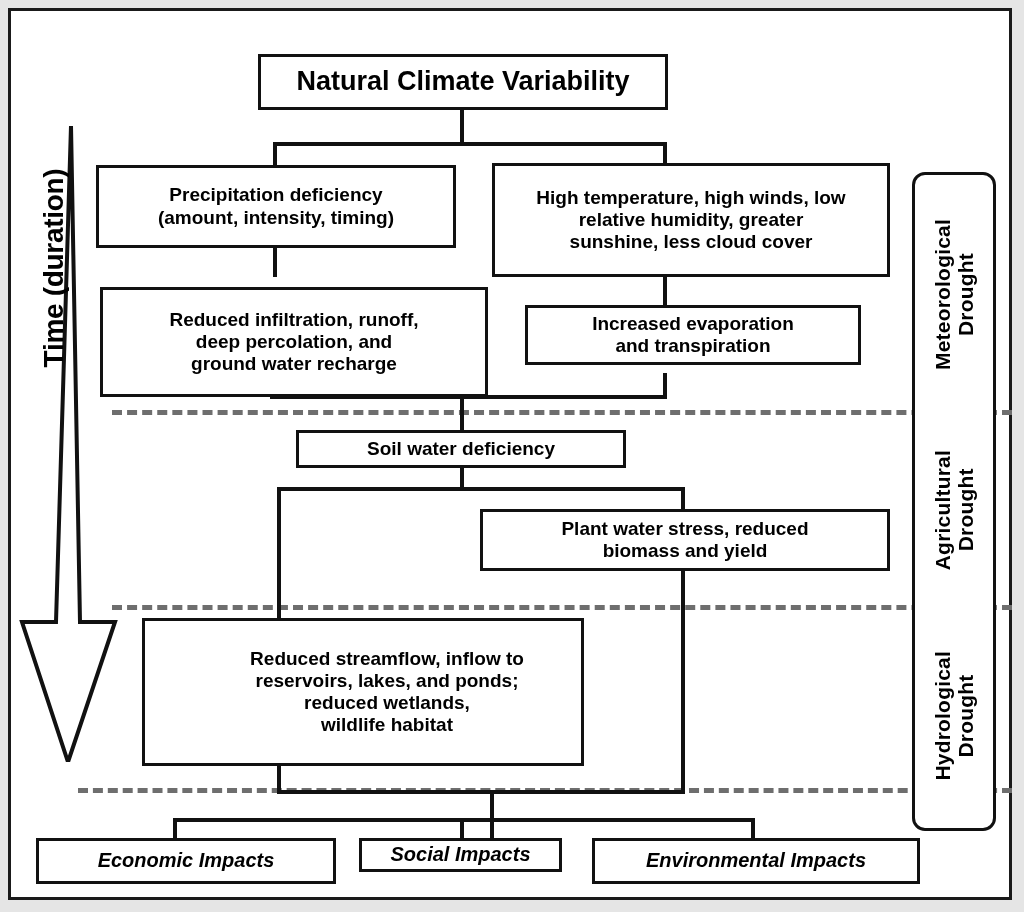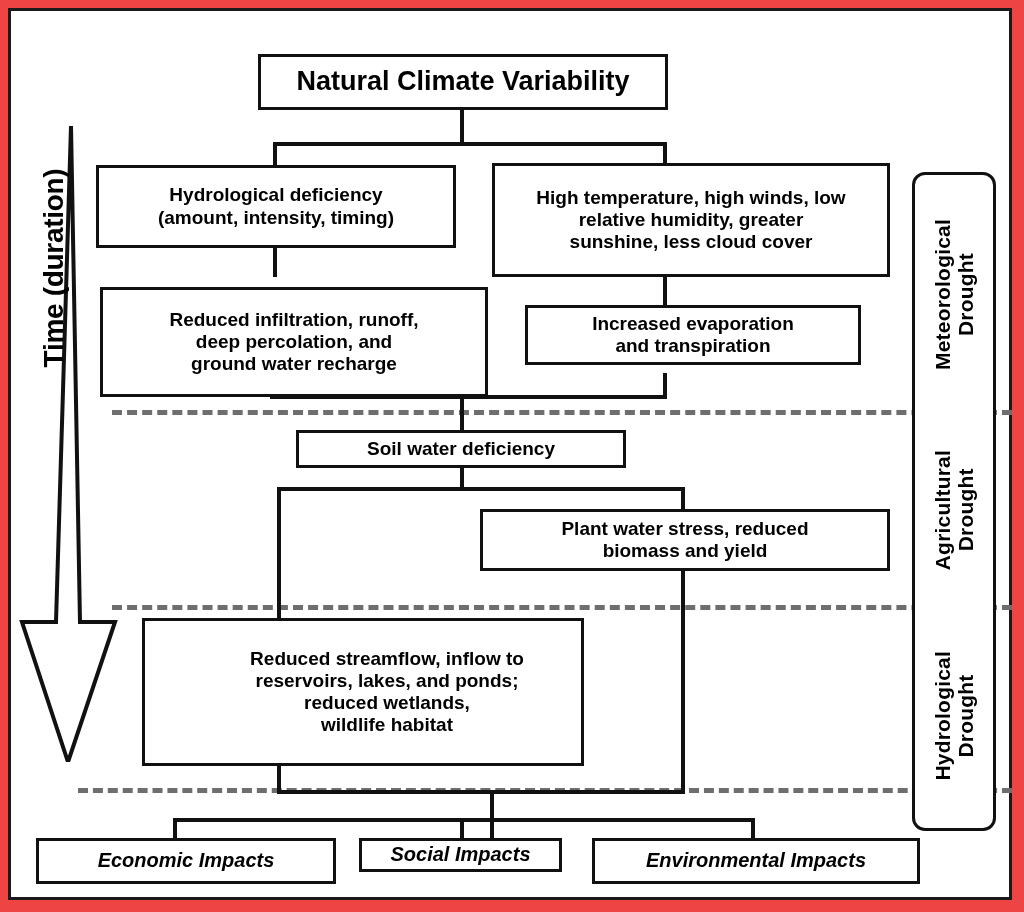--- a/index.html
+++ b/index.html
@@ -1,17 +1,17 @@
 <!DOCTYPE html>
 <html><head>
 <meta charset="utf-8">
 <style>
   html,body{margin:0;padding:0;background:#ffffff;}
   body{width:1024px;height:912px;font-family:"Liberation Sans",sans-serif;color:#000;}
-  #stage{position:relative;width:1024px;height:912px;overflow:hidden;background:#ef4444;}
+  #stage{position:relative;width:1024px;height:912px;overflow:hidden;background:#e5e5e5;}
 
   
   .frame{position:absolute;left:8px;top:8px;width:1004px;height:892px;
          border:3px solid #1a1a1a;box-sizing:border-box;background:#fff;}
 
   
   .box{position:absolute;box-sizing:border-box;background:#fff;border:3.5px solid #111;
        display:flex;align-items:center;justify-content:center;text-align:center;
        font-weight:bold;line-height:1.16;z-index:6;}
   .box span{display:block;padding:0 6px;}
@@ -80,21 +80,21 @@
   <div class="ln lnh" style="left:173px;top:818px;width:580px;"></div>
   <div class="ln lnv" style="left:173px;top:818px;height:22px;"></div>
   <div class="ln lnv" style="left:460px;top:818px;height:22px;"></div>
   <div class="ln lnv" style="left:751px;top:818px;height:22px;"></div>
 
   <div class="box t-title" style="left:258px;top:54px;width:410px;height:56px;">
     <span>Natural Climate Variability</span>
   </div>
 
   <div class="box t-lg" style="left:96px;top:165px;width:360px;height:83px;white-space:pre-line;">
-    <span>Hydrological deficiency
+    <span>Precipitation deficiency
 (amount, intensity, timing)</span>
   </div>
 
   <div class="box t-lg" style="left:492px;top:163px;width:398px;height:114px;white-space:pre-line;">
     <span>High temperature, high winds, low
 relative humidity, greater
 sunshine, less cloud cover</span>
   </div>
 
   <div class="box t-lg" style="left:100px;top:287px;width:388px;height:110px;white-space:pre-line;">

